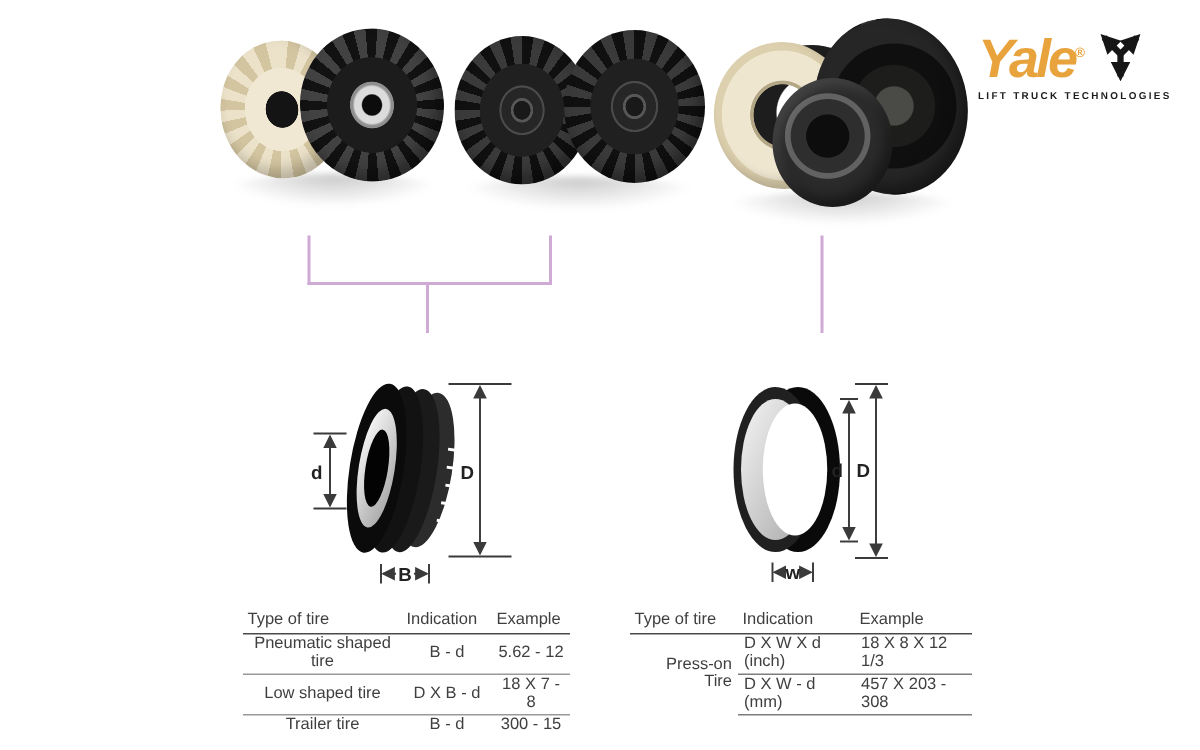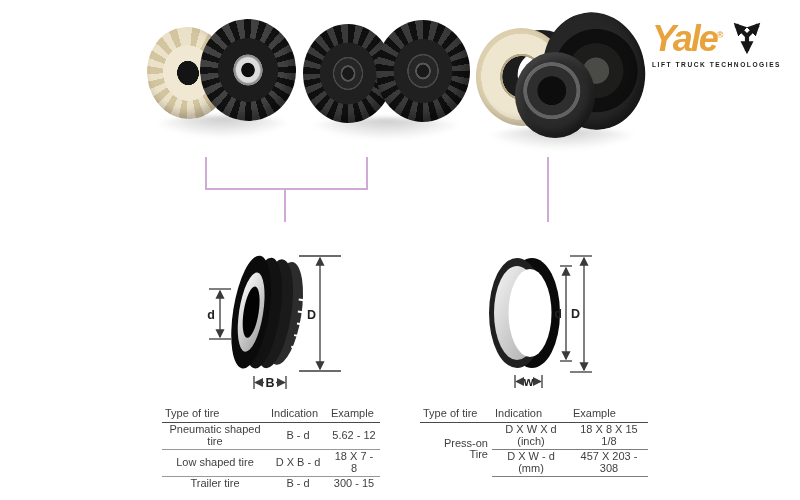--- a/index.html
+++ b/index.html
@@ -71,21 +71,21 @@
   .diag{position:absolute;}
   .dim{stroke:#3a3a3a;stroke-width:1.3;fill:none;}
   .dimtext{font-family:"Liberation Sans",sans-serif;font-size:12.5px;font-weight:bold;fill:#222;}
 
   
   .spec{position:absolute;border-collapse:collapse;font-size:11px;color:#3f3f3f;table-layout:fixed;}
   .spec th{font-weight:normal;text-align:left;padding:1px 3px 3px;border-bottom:1.5px solid #4a4a4a;}
   .spec td{padding:1px 4px 2px;line-height:11.5px;}
   #table-pneumatic td{border-bottom:1px solid #999;text-align:center;margin-top:31px;}
   #table-pneumatic tr:last-child td{border-bottom:none;}
-  #table-presson td{text-align:center;}
+  #table-presson td{text-align:left;}
   #table-presson td.bb{border-bottom:1px solid #7d7d7d;}
   #table-presson td.group-label{text-align:right;border-bottom:none;padding-left:8px;}
 </style>
 </head>
 <body>
 
 <div class="page">
 
   <div>
     <div class="refl" style="left:150px;top:116px;width:145px;height:22px;"></div>
@@ -255,21 +255,21 @@
       <tr>
         <th>Type of tire</th>
         <th>Indication</th>
         <th>Example</th>
       </tr>
     </thead>
     <tbody>
       <tr>
         <td rowspan="2" class="group-label">Press-on Tire</td>
         <td class="bb">D X W X d (inch)</td>
-        <td class="bb">18 X 8 X 15 1/8</td>
+        <td class="bb">18 X 8 X 12 1/3</td>
       </tr>
       <tr>
         <td class="bb">D X W - d (mm)</td>
         <td class="bb">457 X 203 - 308</td>
       </tr>
     </tbody>
   </table>
 
 </div>
 

